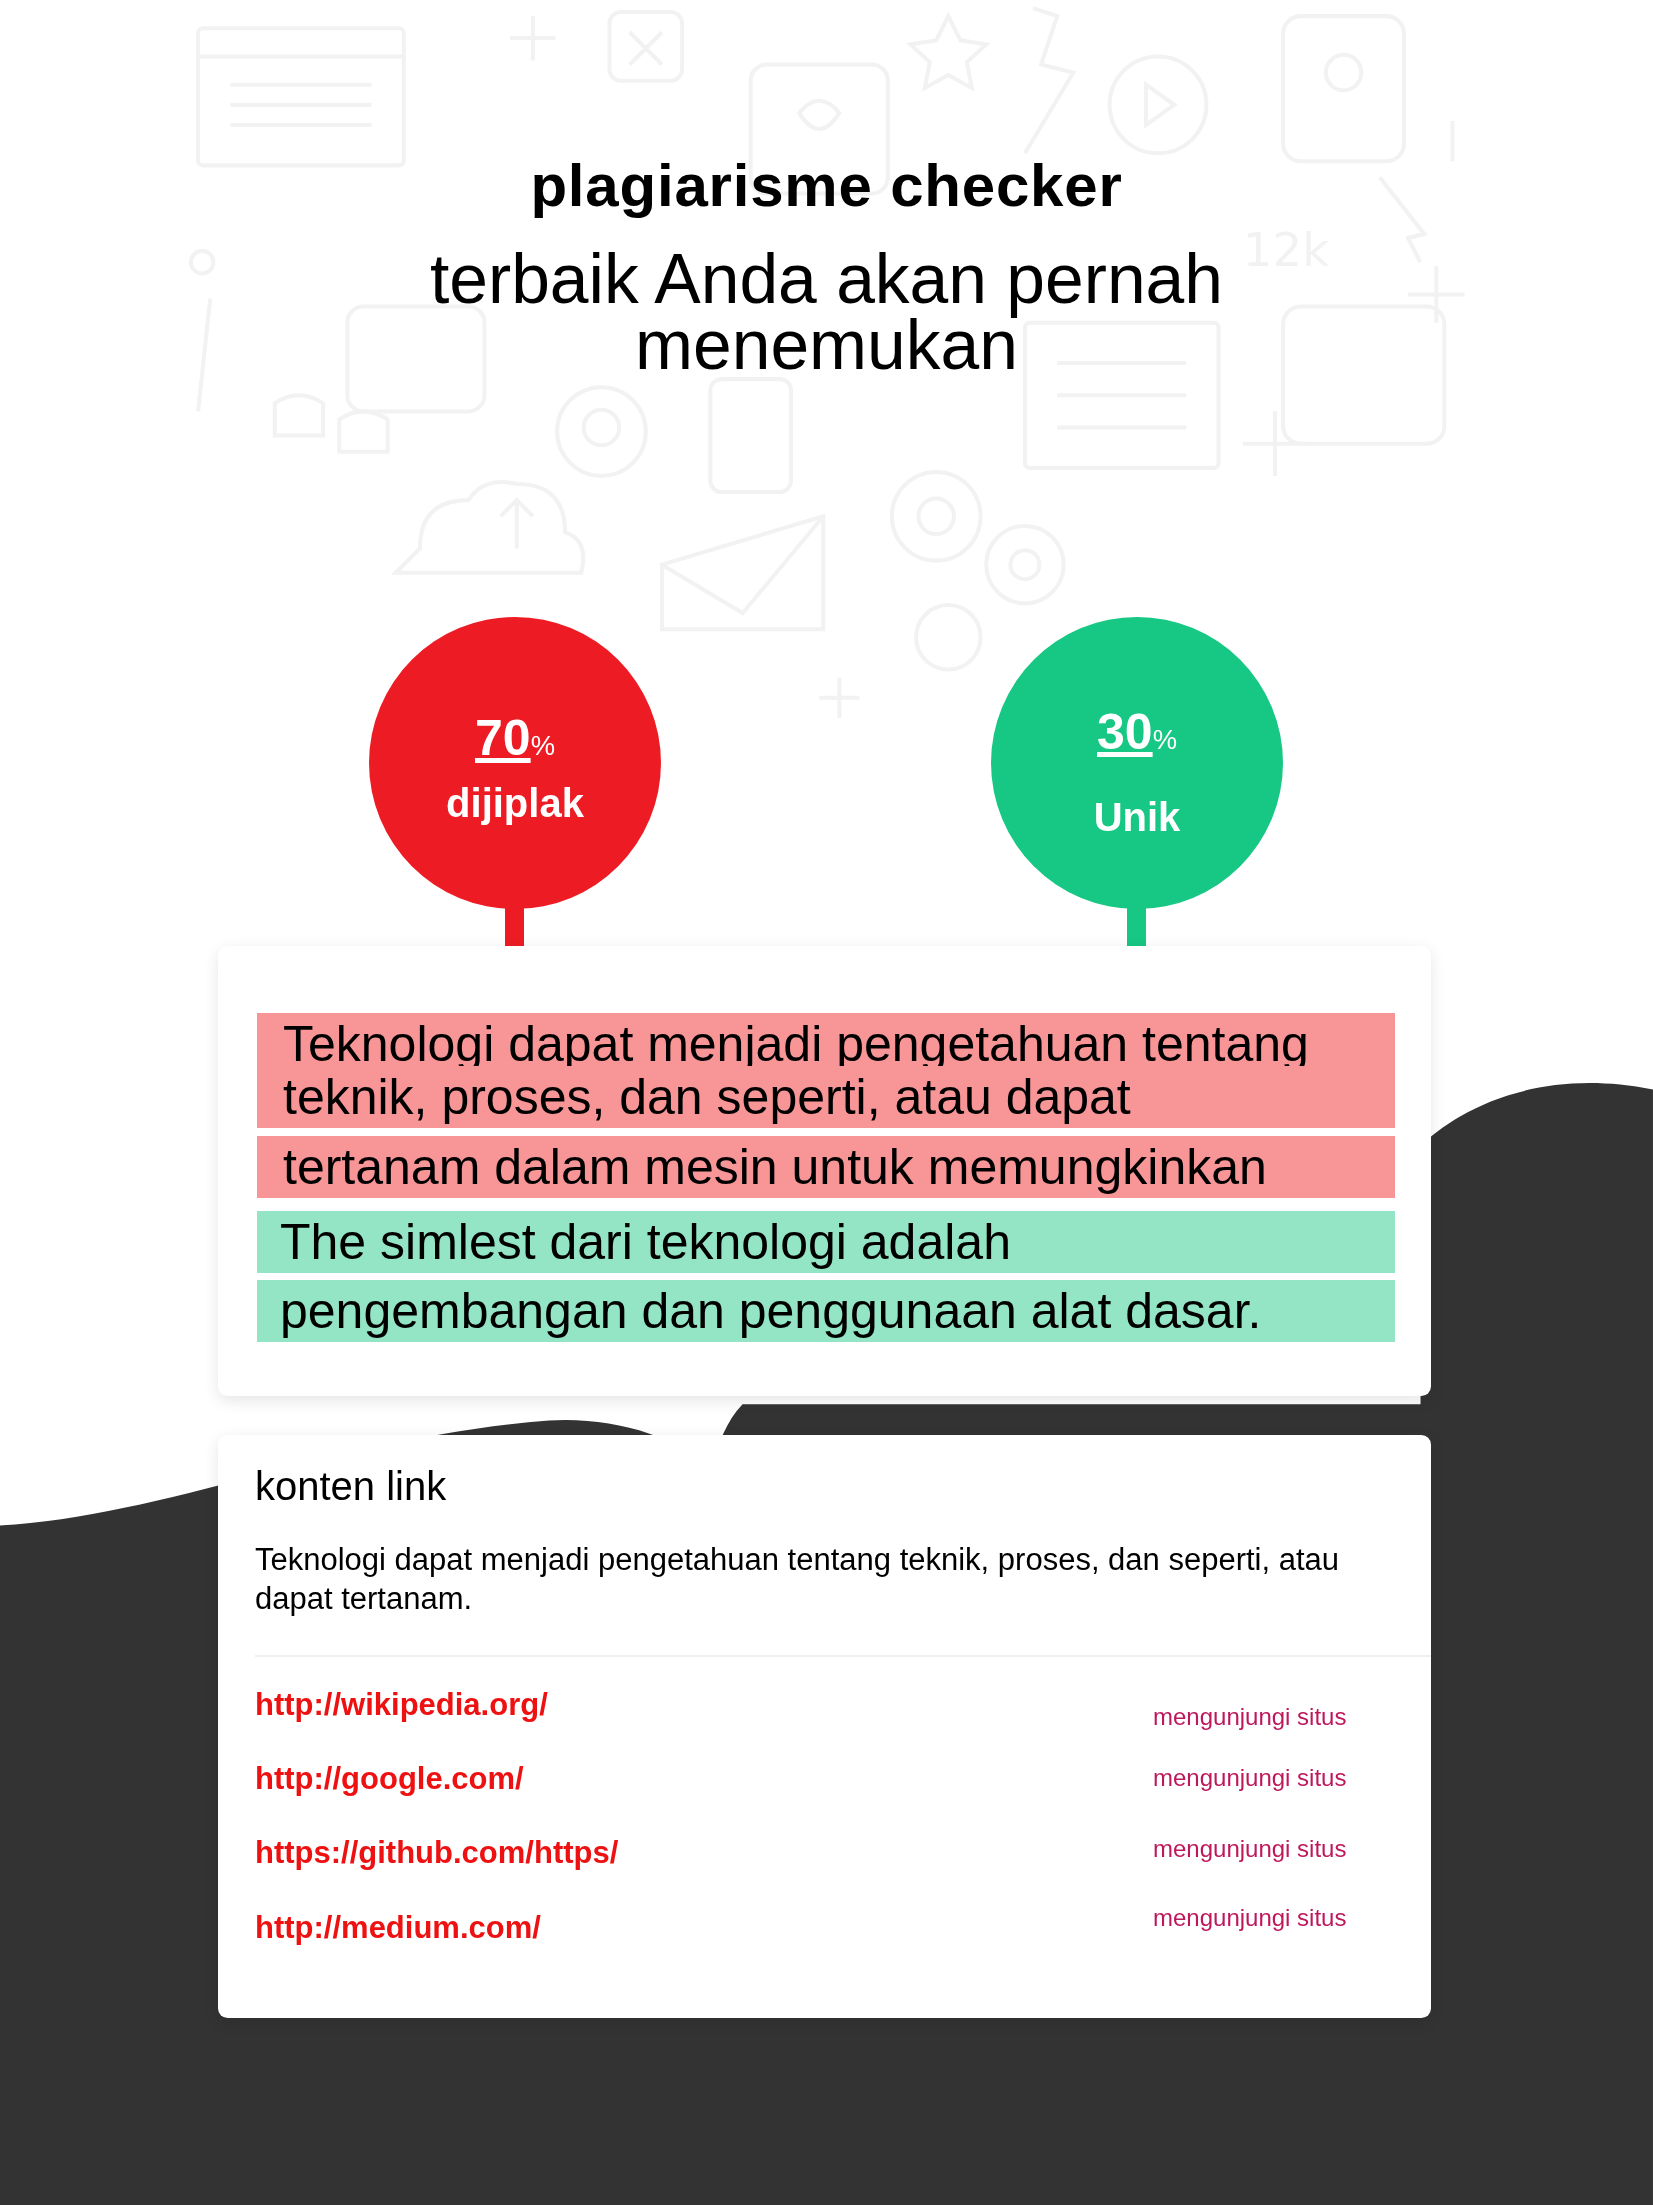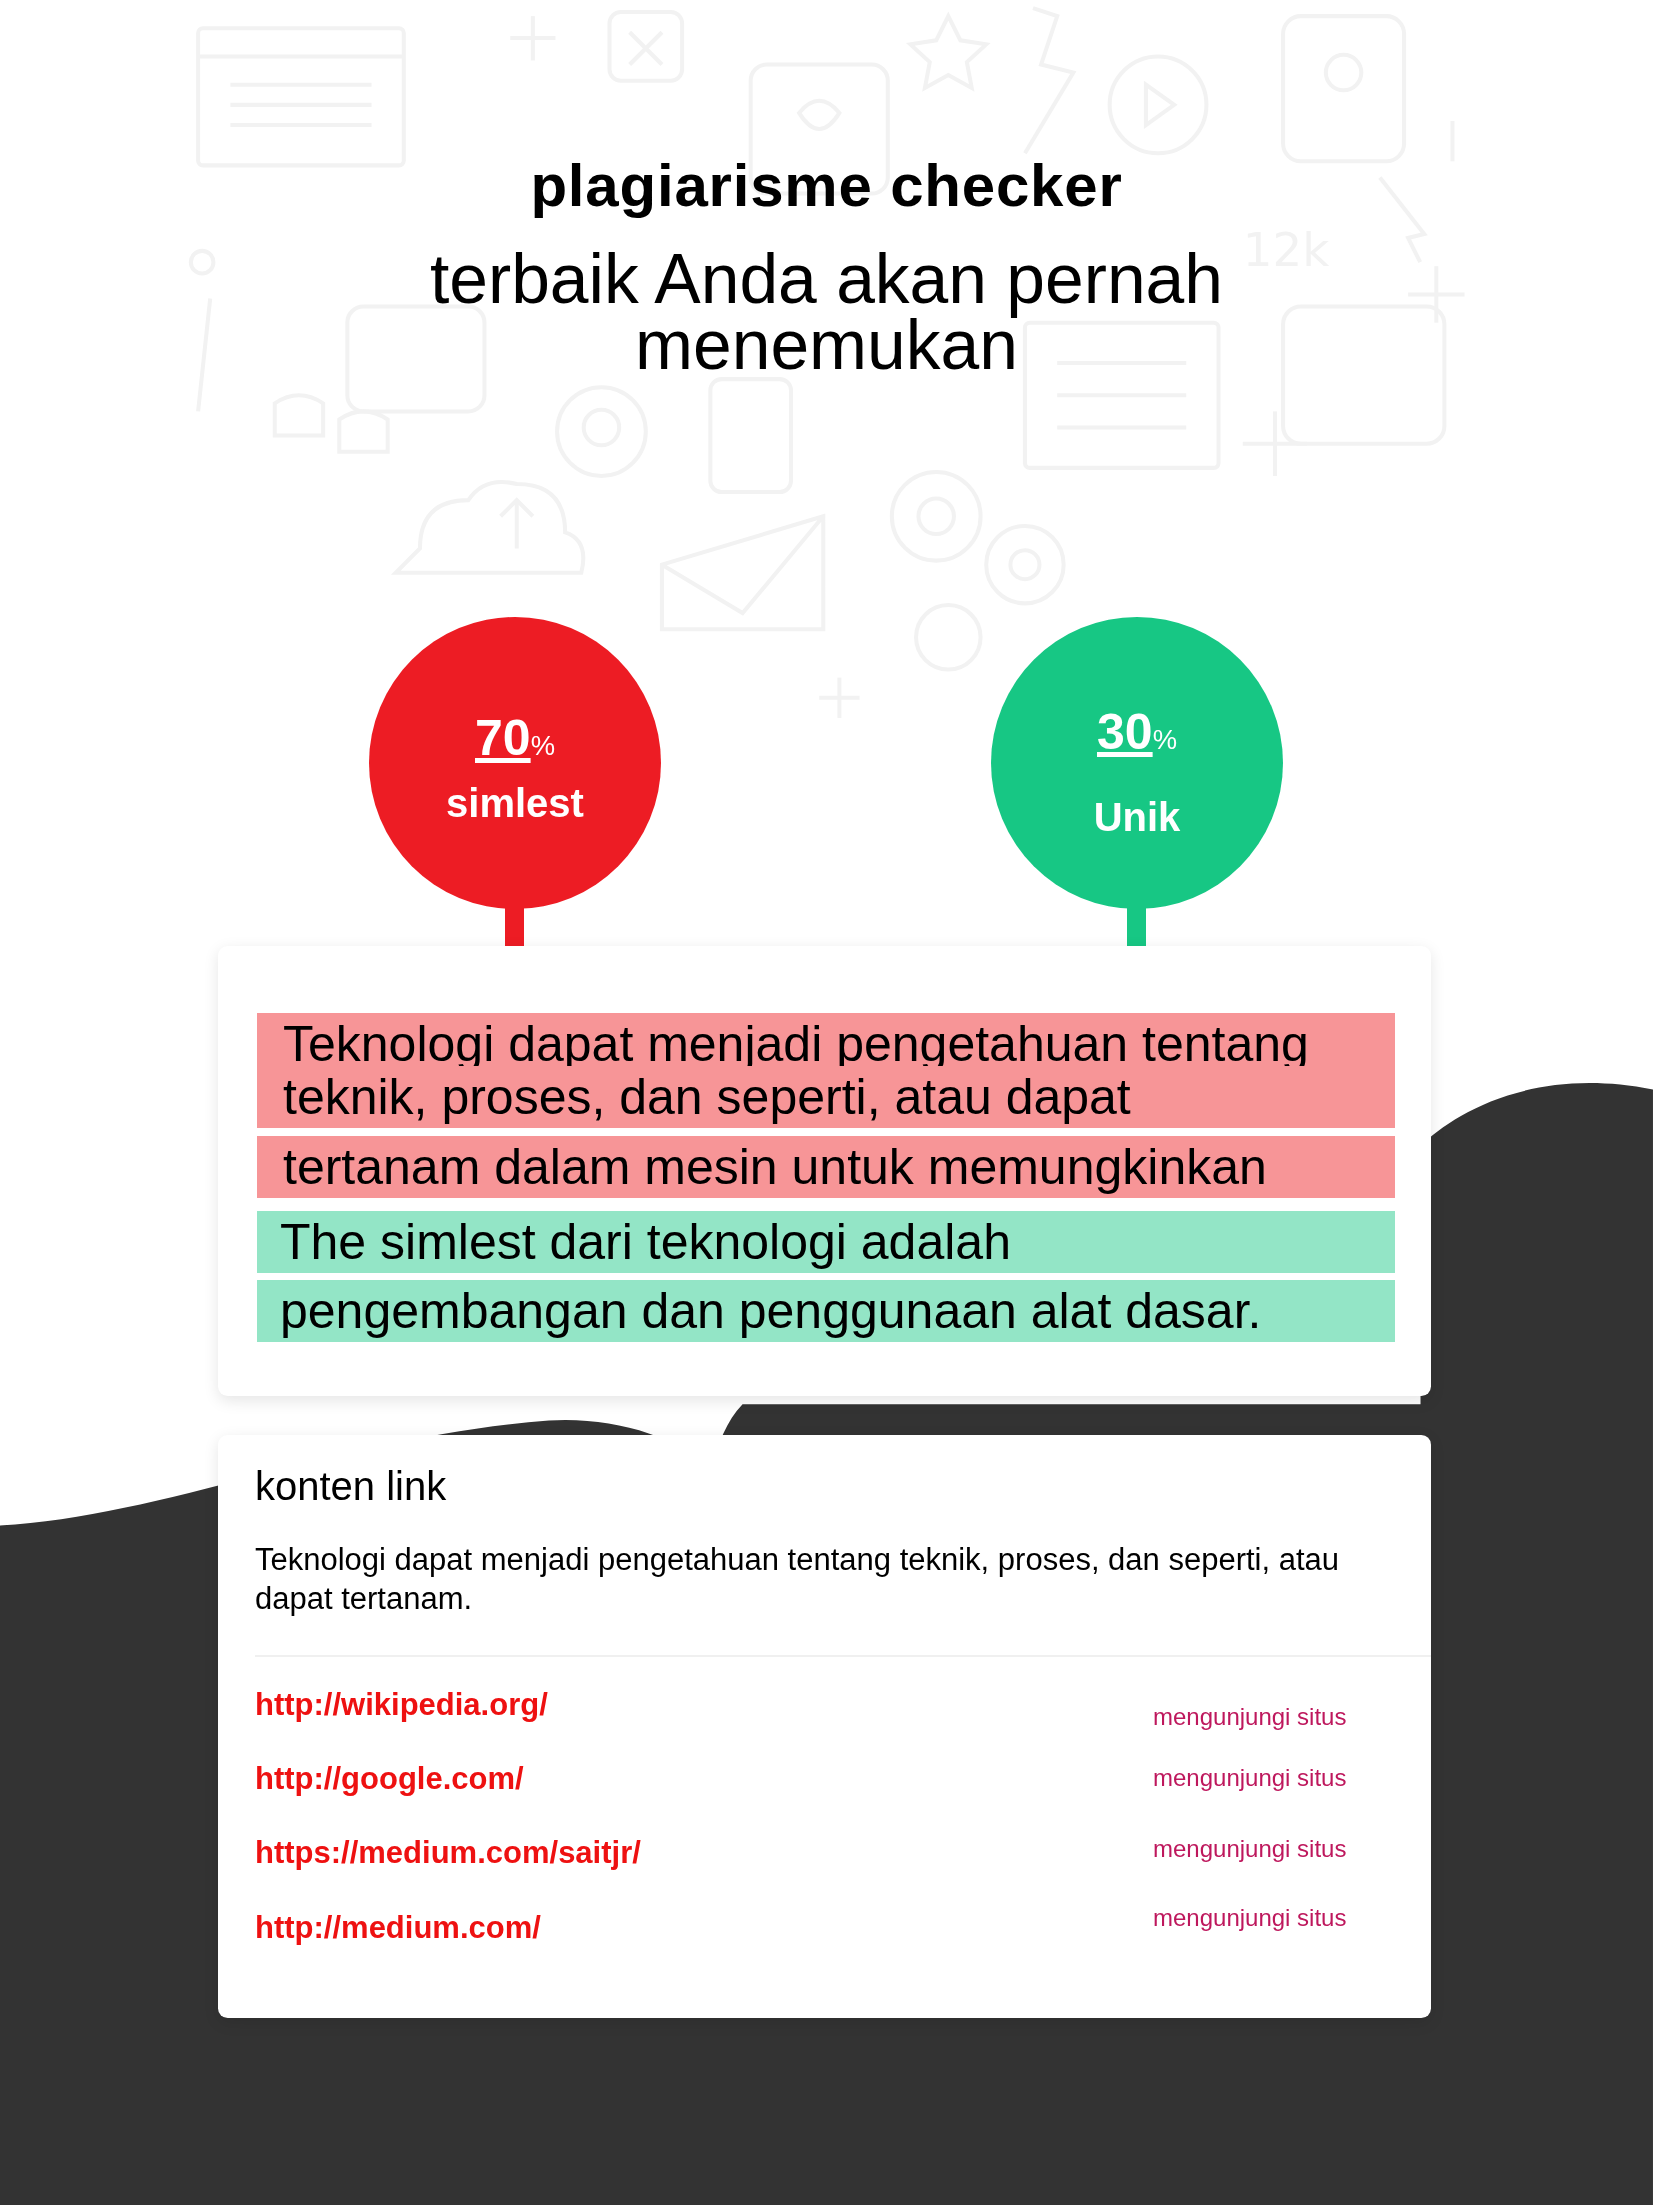--- a/index.html
+++ b/index.html
@@ -106,21 +106,21 @@
 <div class="title">plagiarisme checker</div>
 <div class="subtitle">
   <div>terbaik Anda akan pernah</div>
   <div>menemukan</div>
 </div>
 
 <div class="stat" style="left:369px; top:617px; background:#ed1c24;">
   <div>
     <span class="num">70</span><span class="pct">%</span>
   </div>
-  <div class="lbl">simlest</div>
+  <div class="lbl">dijiplak</div>
 </div>
 <div class="stem" style="left:505px; top:900px; height:48px; background:#ed1c24;"></div>
 
 <div class="stat" style="left:991px; top:617px; background:#17c784;gap:20px;">
   <div style="margin-top:8px;">
     <span class="num">30</span><span class="pct">%</span>
   </div>
   <div class="lbl">Unik</div>
 </div>
 <div class="stem" style="left:1127px; top:900px; height:48px; background:#17c784;"></div>
@@ -140,21 +140,21 @@
 
   <div class="link-row" style="top:252px;">
     <a class="link-url">http://wikipedia.org/</a>
     <span class="link-visit" style="top:16px;">mengunjungi situs</span>
   </div>
   <div class="link-row" style="top:326px;">
     <a class="link-url">http://google.com/</a>
     <span class="link-visit" style="top:3.2px;">mengunjungi situs</span>
   </div>
   <div class="link-row" style="top:400px;">
-    <a class="link-url">https://medium.com/saitjr/</a>
+    <a class="link-url">https://github.com/https/</a>
     <span class="link-visit" style="top:0px;">mengunjungi situs</span>
   </div>
   <div class="link-row" style="top:475px;">
     <a class="link-url">http://medium.com/</a>
     <span class="link-visit" style="top:-6.5px;">mengunjungi situs</span>
   </div>
 </div>
 
 
 </body></html>

